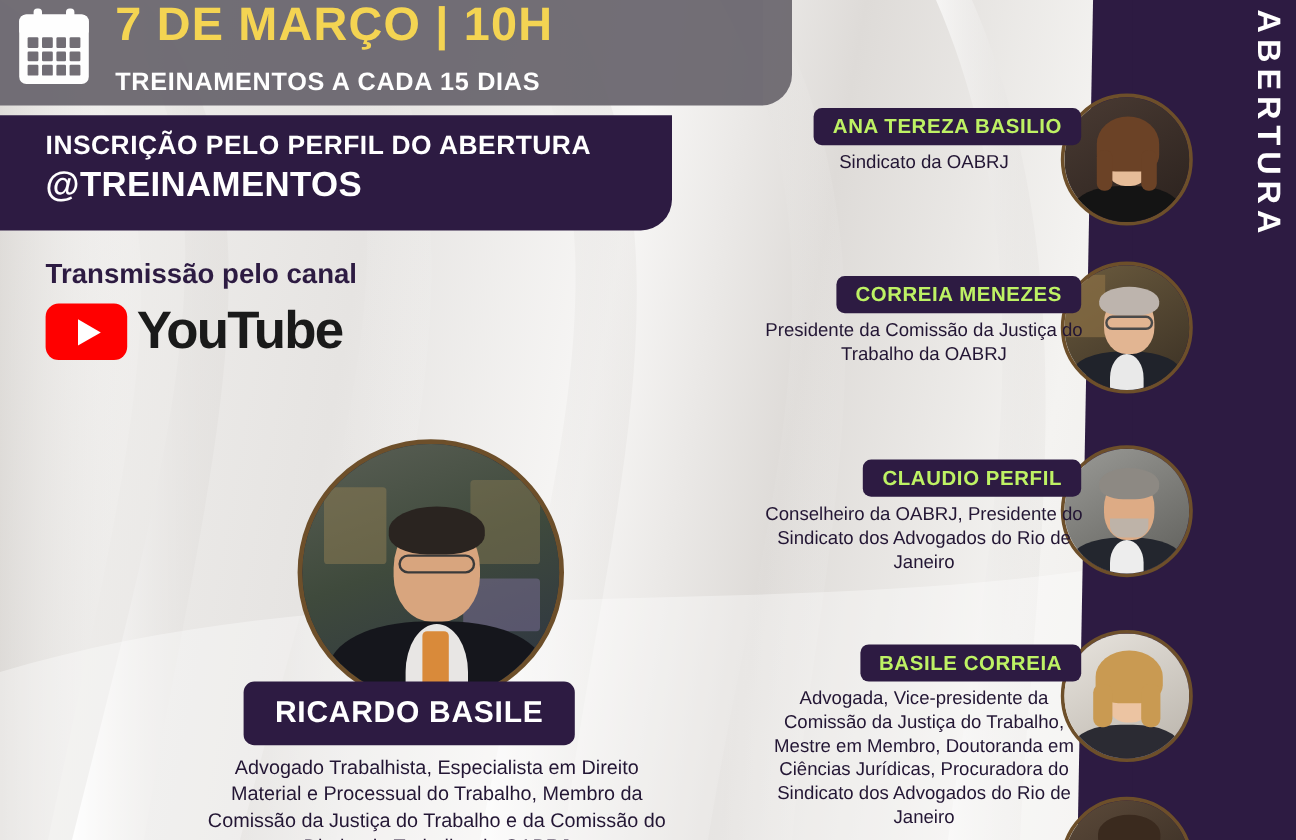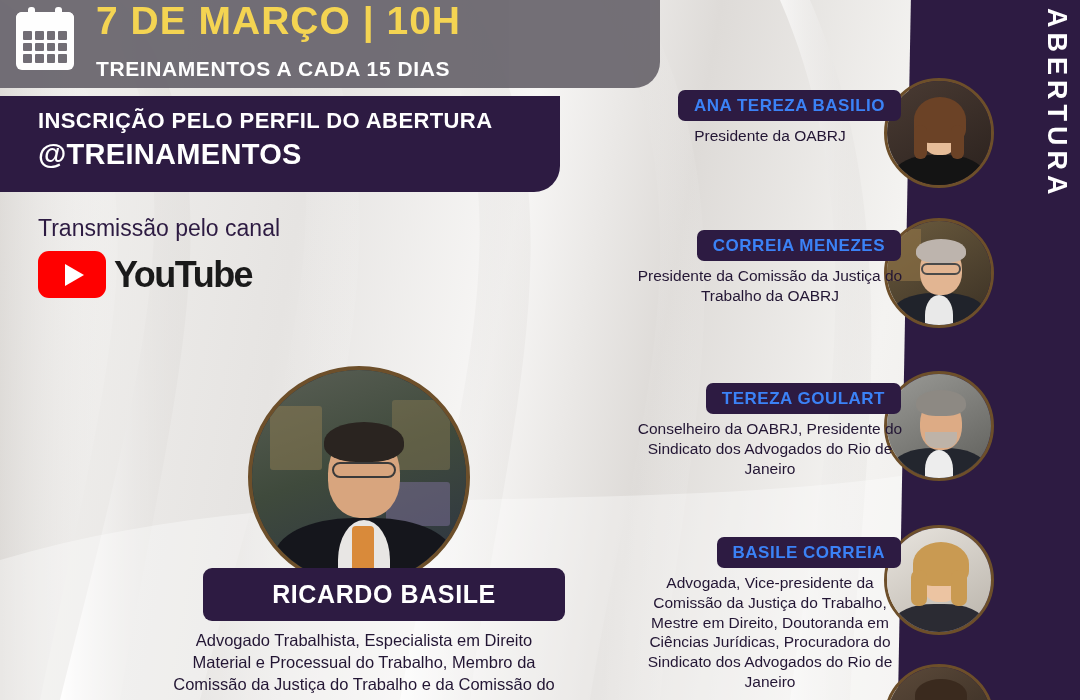--- a/index.html
+++ b/index.html
@@ -158,21 +158,21 @@
   
   .yt-block {
     position: absolute;
     left: 38px;
     top: 215px;
     width: 470px;
   }
   .yt-label {
     color: #2d1b42;
     font-size: 23px;
-    font-weight: normal;
+    font-weight: bold;
   }
   .yt-row {
     display: flex;
     align-items: center;
     margin-top: 9px;
   }
   .yt-badge {
     width: 68px;
     height: 47px;
     background: #ff0000;
@@ -183,21 +183,21 @@
   .yt-badge::after {
     content: "";
     position: absolute;
     left: 27px; top: 13px;
     border-left: 19px solid #ffffff;
     border-top: 11px solid transparent;
     border-bottom: 11px solid transparent;
   }
   .yt-word {
     color: #1a1a1a;
-    font-size: 36px;
+    font-size: 44px;
     font-weight: bold;
     letter-spacing: -1.5px;
     margin-left: 8px;
   }
   .yt-handle {
     color: #2d1b42;
     font-size: 29px;
     font-weight: bold;
     letter-spacing: 0.2px;
     margin-left: 1px;
@@ -213,21 +213,21 @@
     border-radius: 50%;
     border: 4px solid #6d4f2a;
     box-sizing: border-box;
     overflow: hidden;
     background: #2a2f3a;
   }
   .main-name-plate {
     position: absolute;
     left: 203px;
     top: 568px;
-    width: 362px;
+    width: 276px;
     height: 53px;
     background: #2d1b42;
     border-radius: 9px;
     display: flex;
     align-items: center;
     justify-content: center;
   }
   .main-name-plate span {
     color: #ffffff;
     font-size: 25px;
@@ -270,21 +270,21 @@
     top: 12px;
     height: 31px;
     background: #2d1b42;
     border-radius: 7px;
     display: flex;
     align-items: center;
     padding: 0 16px;
     box-sizing: border-box;
   }
   .spk .plate span {
-    color: #3b82f6;
+    color: #bef264;
     font-size: 17px;
     font-weight: bold;
     letter-spacing: 0.5px;
     white-space: nowrap;
   }
   .spk .role {
     position: absolute;
     right: 88px;
     top: 48px;
     width: 272px;
@@ -401,21 +401,21 @@
         <div class="body" style="left:8px;top:74px;width:88px;height:40px;background:#141414;"></div>
         <div class="head" style="left:33px;top:26px;width:40px;height:48px;background:#e6bc98;"></div>
         <div class="hair" style="left:27px;top:16px;width:52px;height:46px;background:#6b4226;border-radius:50% 50% 30% 30%;"></div>
         <div style="position:absolute;left:27px;top:44px;width:13px;height:34px;background:#6b4226;border-radius:6px;"></div>
         <div style="position:absolute;right:27px;top:44px;width:13px;height:34px;background:#6b4226;border-radius:6px;"></div>
       </div>
     </div>
     <div class="plate">
       <span>ANA TEREZA BASILIO</span>
     </div>
-    <div class="role">Presidente da OABRJ</div>
+    <div class="role">Sindicato da OABRJ</div>
   </div>
 
   <div class="spk" style="top:218px;">
     <div class="avatar">
       <div class="ph">
         <div class="bgf" style="background:linear-gradient(150deg,#6b5b3e 0%,#3a3024 100%);"></div>
         <div style="position:absolute;left:0;top:8px;width:34px;height:52px;background:#8a6f45;opacity:.7;"></div>
         <div class="body" style="left:6px;top:72px;width:92px;height:42px;background:#20232b;"></div>
         <div class="shirt" style="left:38px;top:74px;width:28px;height:40px;background:#e9e9e9;"></div>
         <div class="head" style="left:33px;top:24px;width:42px;height:50px;background:#e2b592;"></div>
@@ -434,40 +434,40 @@
       <div class="ph">
         <div class="bgf" style="background:linear-gradient(150deg,#9a9a96 0%,#5e5e5a 100%);"></div>
         <div class="body" style="left:6px;top:74px;width:92px;height:40px;background:#23262e;"></div>
         <div class="shirt" style="left:38px;top:76px;width:28px;height:38px;background:#ededed;"></div>
         <div class="head" style="left:33px;top:24px;width:42px;height:52px;background:#ddab85;"></div>
         <div class="hair" style="left:29px;top:16px;width:50px;height:26px;background:#8d8983;"></div>
         <div style="position:absolute;left:38px;top:58px;width:32px;height:16px;background:#b9b4ae;border-radius:0 0 10px 10px;opacity:.85;"></div>
       </div>
     </div>
     <div class="plate">
-      <span>TEREZA GOULART</span>
+      <span>CLAUDIO PERFIL</span>
     </div>
     <div class="role">Conselheiro da OABRJ, Presidente do Sindicato dos Advogados do Rio de Janeiro</div>
   </div>
 
   <div class="spk" style="top:525px;">
     <div class="avatar">
       <div class="ph">
         <div class="bgf" style="background:linear-gradient(150deg,#e8e4de 0%,#b9b3aa 100%);"></div>
         <div class="body" style="left:8px;top:76px;width:88px;height:38px;background:#2b2b33;"></div>
         <div class="head" style="left:34px;top:26px;width:40px;height:48px;background:#ecc4a2;"></div>
         <div class="hair" style="left:26px;top:14px;width:56px;height:44px;background:#c99a52;border-radius:50% 50% 34% 34%;"></div>
         <div style="position:absolute;left:24px;top:42px;width:16px;height:36px;background:#c99a52;border-radius:7px;"></div>
         <div style="position:absolute;right:24px;top:42px;width:16px;height:36px;background:#c99a52;border-radius:7px;"></div>
       </div>
     </div>
     <div class="plate">
       <span>BASILE CORREIA</span>
     </div>
-    <div class="role">Advogada, Vice-presidente da Comissão da Justiça do Trabalho, Mestre em Direito, Doutoranda em Ciências Jurídicas, Procuradora do Sindicato dos Advogados do Rio de Janeiro</div>
+    <div class="role">Advogada, Vice-presidente da Comissão da Justiça do Trabalho, Mestre em Membro, Doutoranda em Ciências Jurídicas, Procuradora do Sindicato dos Advogados do Rio de Janeiro</div>
   </div>
 
   <div class="spk" style="top:664px;">
     <div class="avatar">
       <div class="ph">
         <div class="bgf" style="background:linear-gradient(150deg,#5c4a3a 0%,#2e251d 100%);"></div>
         <div class="head" style="left:34px;top:22px;width:40px;height:48px;background:#d9a87f;"></div>
         <div class="hair" style="left:28px;top:12px;width:52px;height:32px;background:#3a2a1e;"></div>
       </div>
     </div>

